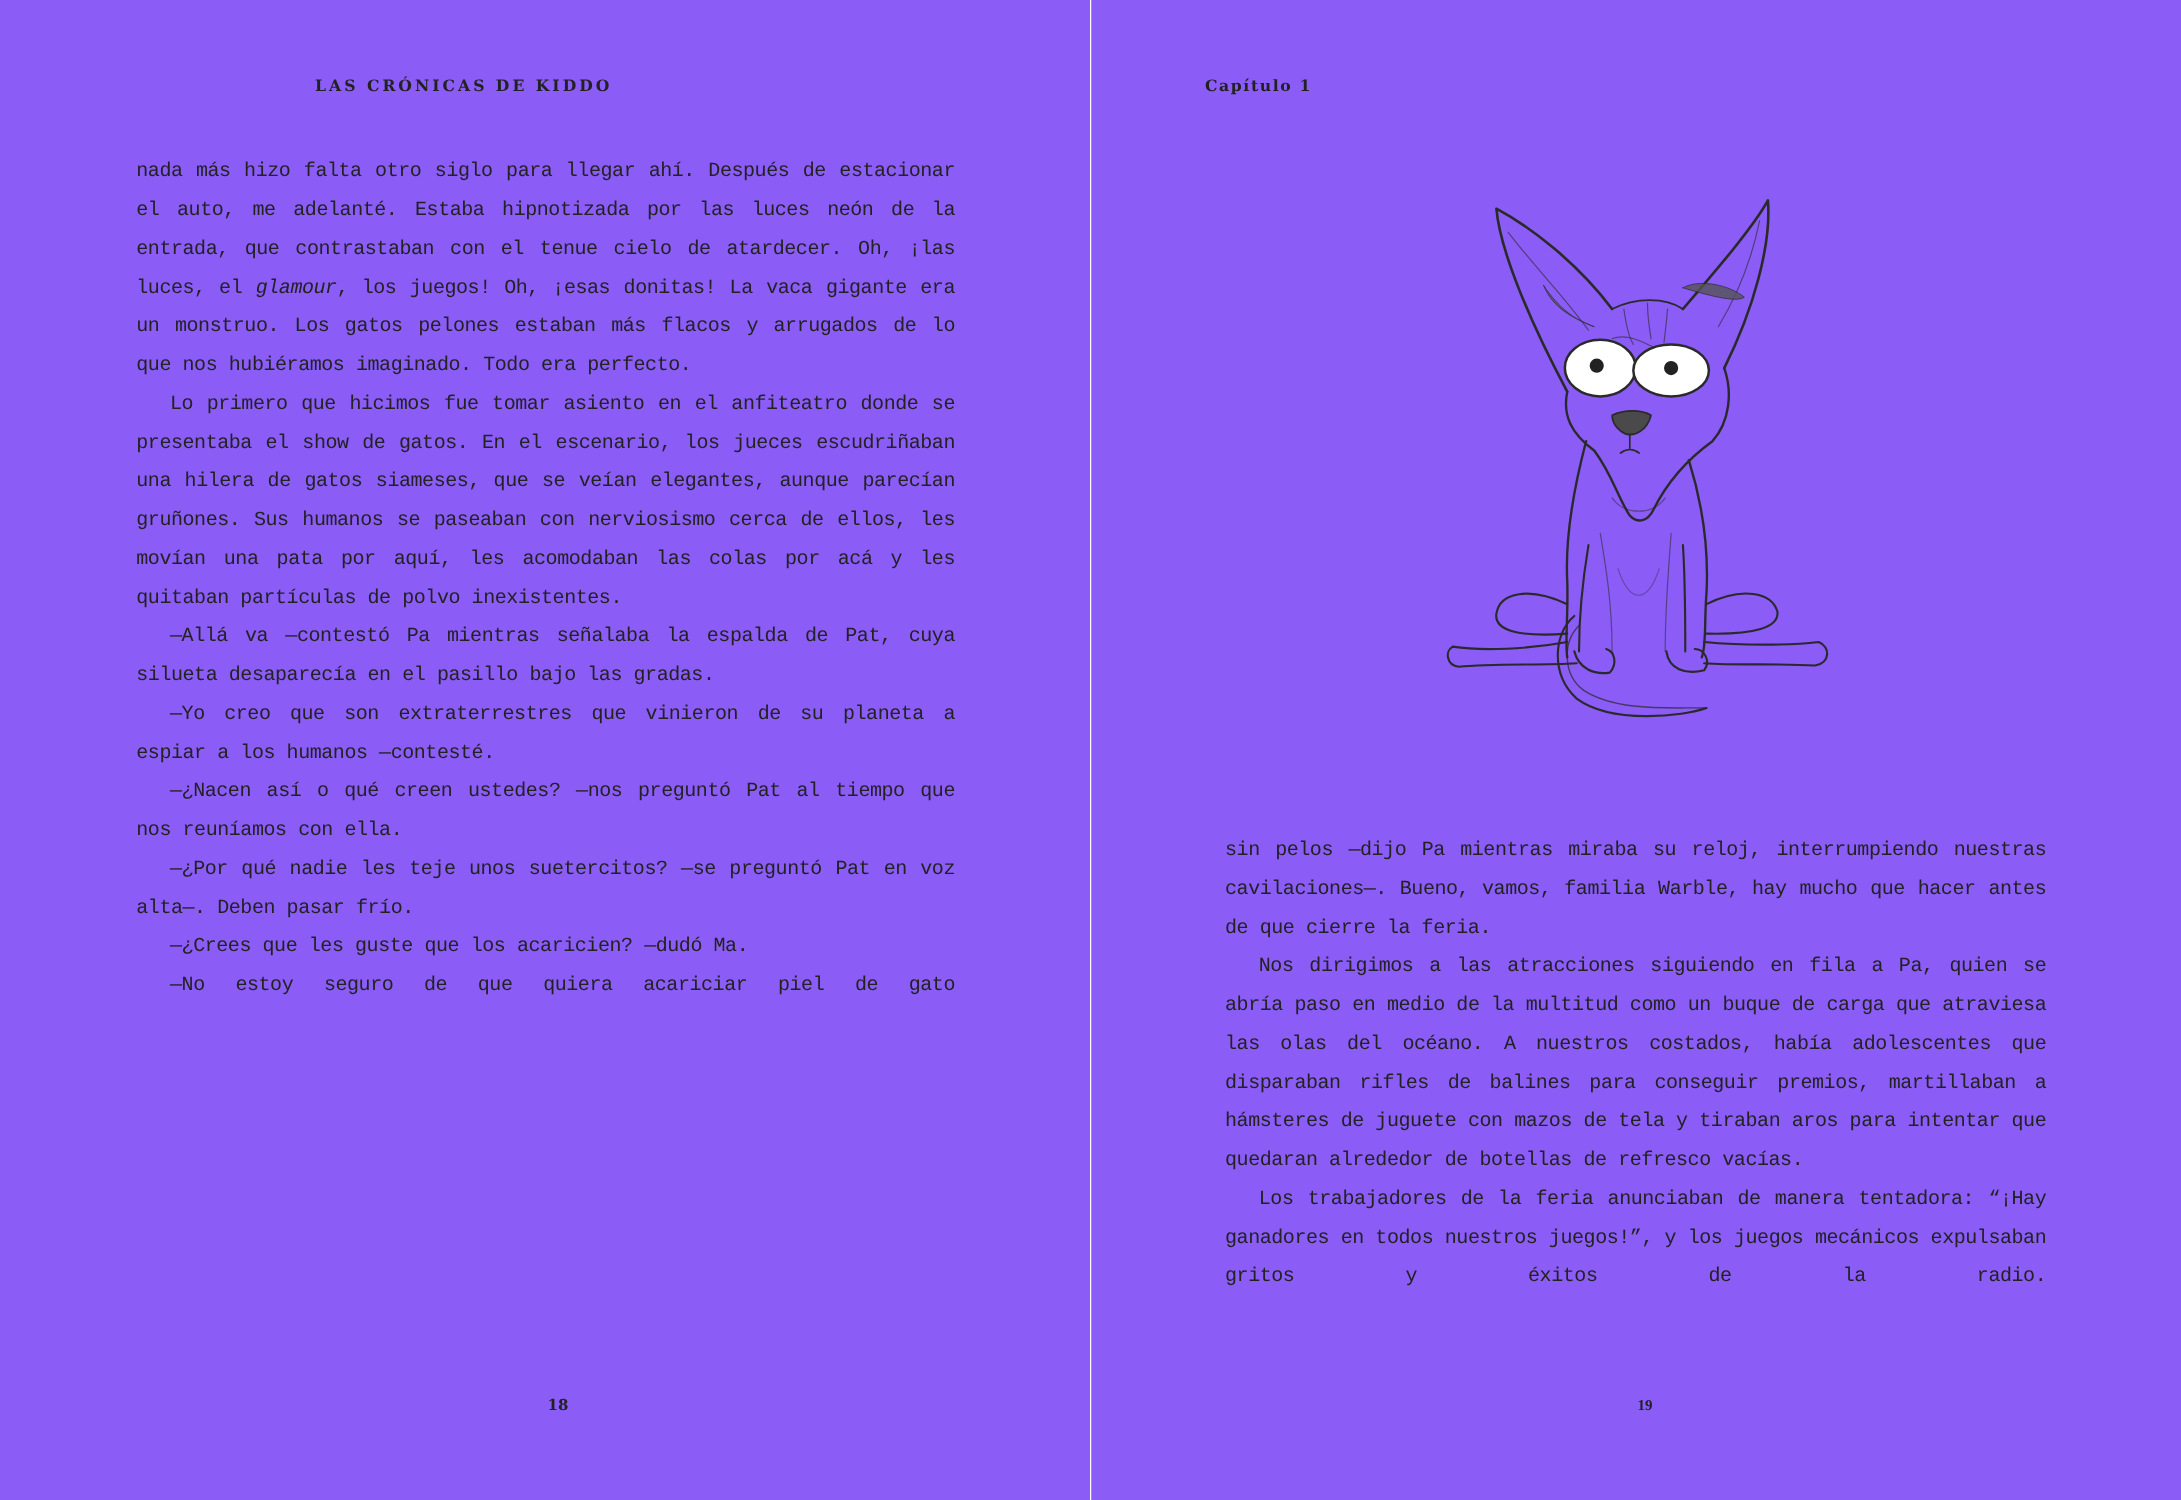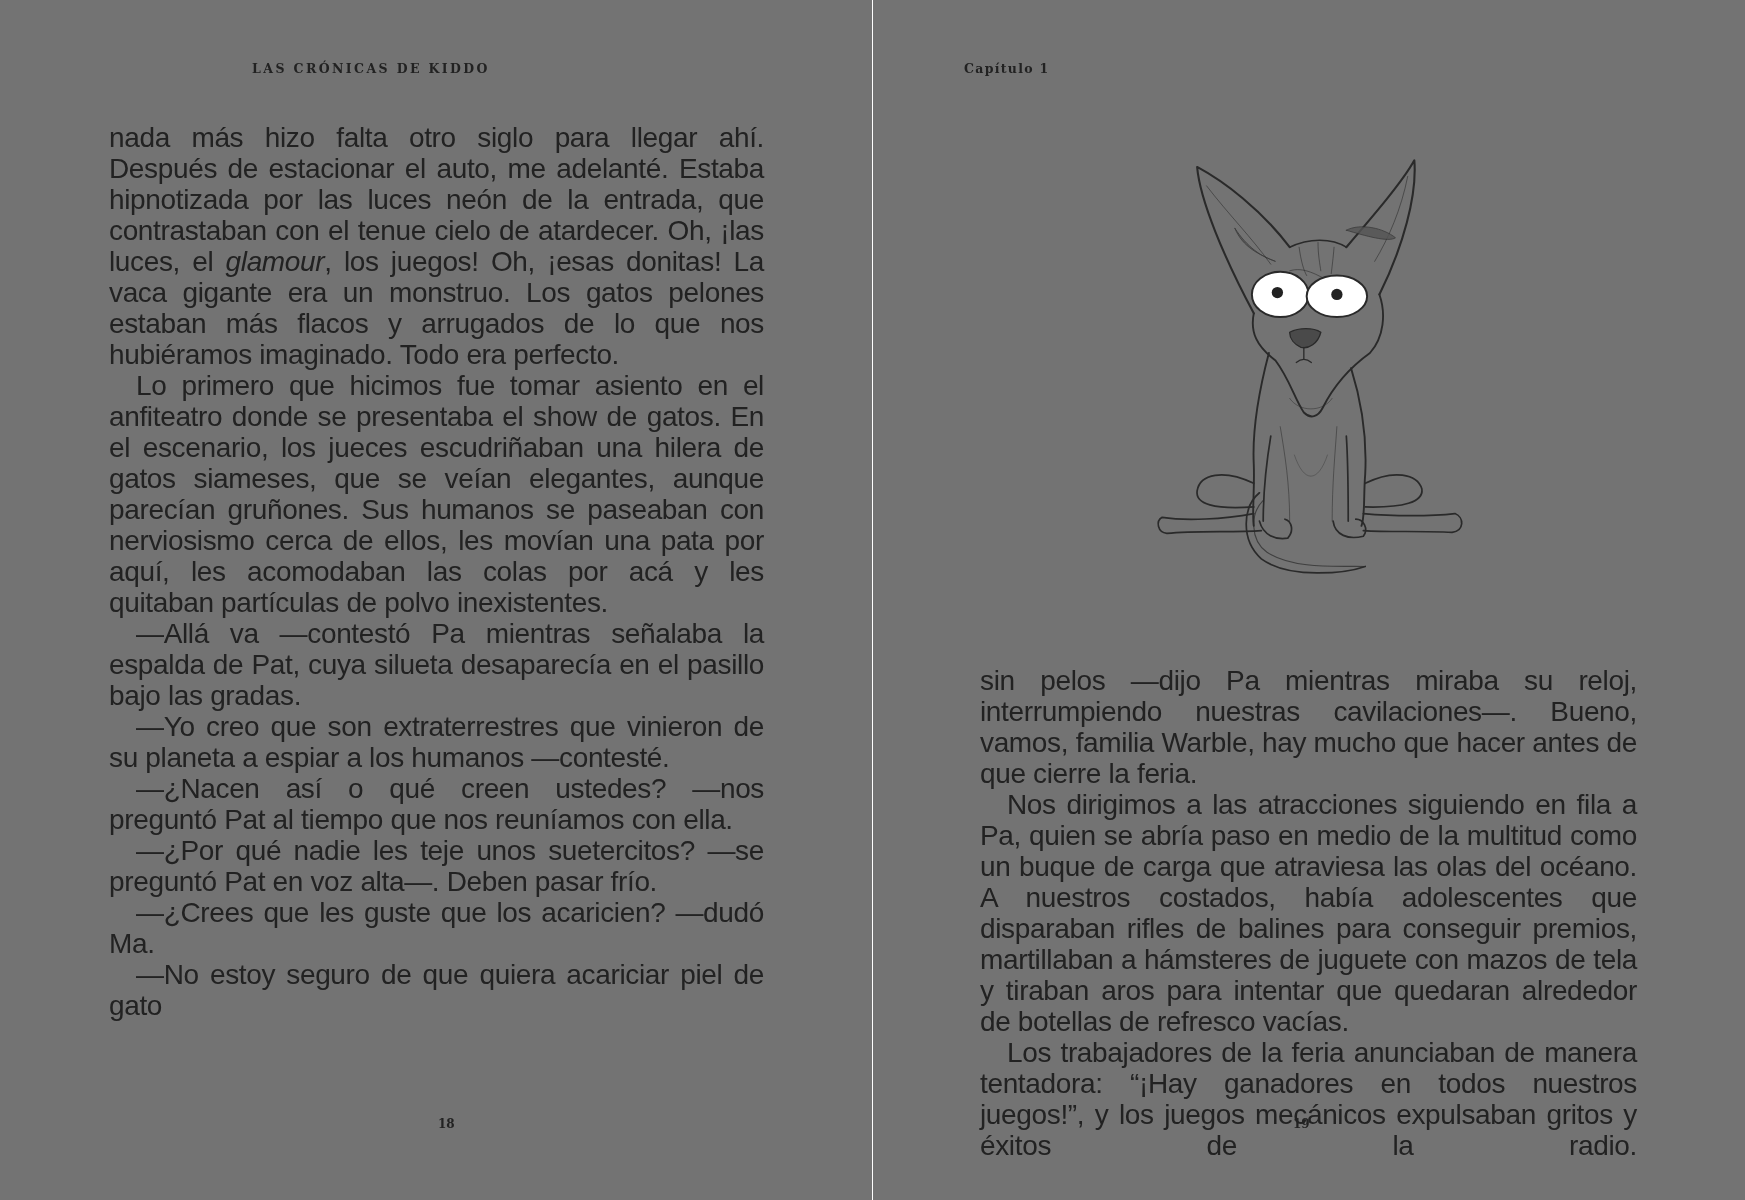--- a/index.html
+++ b/index.html
@@ -2,47 +2,47 @@
 <html><head>
 <meta charset="utf-8">
 <style>
   html, body { margin: 0; padding: 0; background: #ffffff; }
   body {
     width: 1745px; height: 1200px; position: relative; overflow: hidden;
     font-family: "DejaVu Serif", "Liberation Serif", serif;
     color: #222222;
   }
   .page {
-    position: absolute; top: 0; height: 1200px; width: 872px; background: #737373;
+    position: absolute; top: 0; height: 1200px; width: 872px; background: #8b5cf6;
   }
   .page.left { left: 0; }
   .page.right { left: 873px; }
   .running-head {
     position: absolute; top: 61px; font-family: "DejaVu Serif", serif;
     font-size: 12.5px; letter-spacing: 2.4px; font-weight: bold; color: #222;
     white-space: nowrap;
   }
   .left .running-head { left: 0; width: 872px; text-align: center; text-indent: -130px; }
   .right .running-head { left: 1px; width: 872px; text-align: left; letter-spacing: 1.3px; text-indent: 90px; }
   .body-text {
-    position: absolute; font-family: Liberation Sans, sans-serif;
-    font-size: 28px; line-height: 31px; color: #222; text-align: justify;
+    position: absolute; font-family: Liberation Mono, monospace;
+    font-size: 16px; line-height: 31px; color: #222; text-align: justify;
     hyphens: manual; letter-spacing: -0.35px;
   }
   .left .body-text { left: 109px; top: 122px; width: 655px; }
   .right .body-text { left: 107px; top: 665px; width: 657px; }
   .body-text p { margin: 0; text-indent: 27px; }
   .body-text p.noindent { text-indent: 0; }
   .body-text p.last-line-just { text-align-last: justify; }
   .folio {
     position: absolute; top: 1117px; font-family: "DejaVu Serif", serif;
     font-size: 12px; font-weight: bold; color: #222;
   }
   .left .folio { left: 438px; }
-  .right .folio { left: 420px; }
+  .right .folio { left: 437px; font-family: Liberation Serif, serif; }
   .illustration {
     position: absolute; left: 275px; top: 135px; width: 340px; height: 470px;
   }
   .illustration svg { width: 100%; height: 100%; }
   em { font-style: italic; }
 </style>
 </head>
 <body>
 
 <div class="page left">

